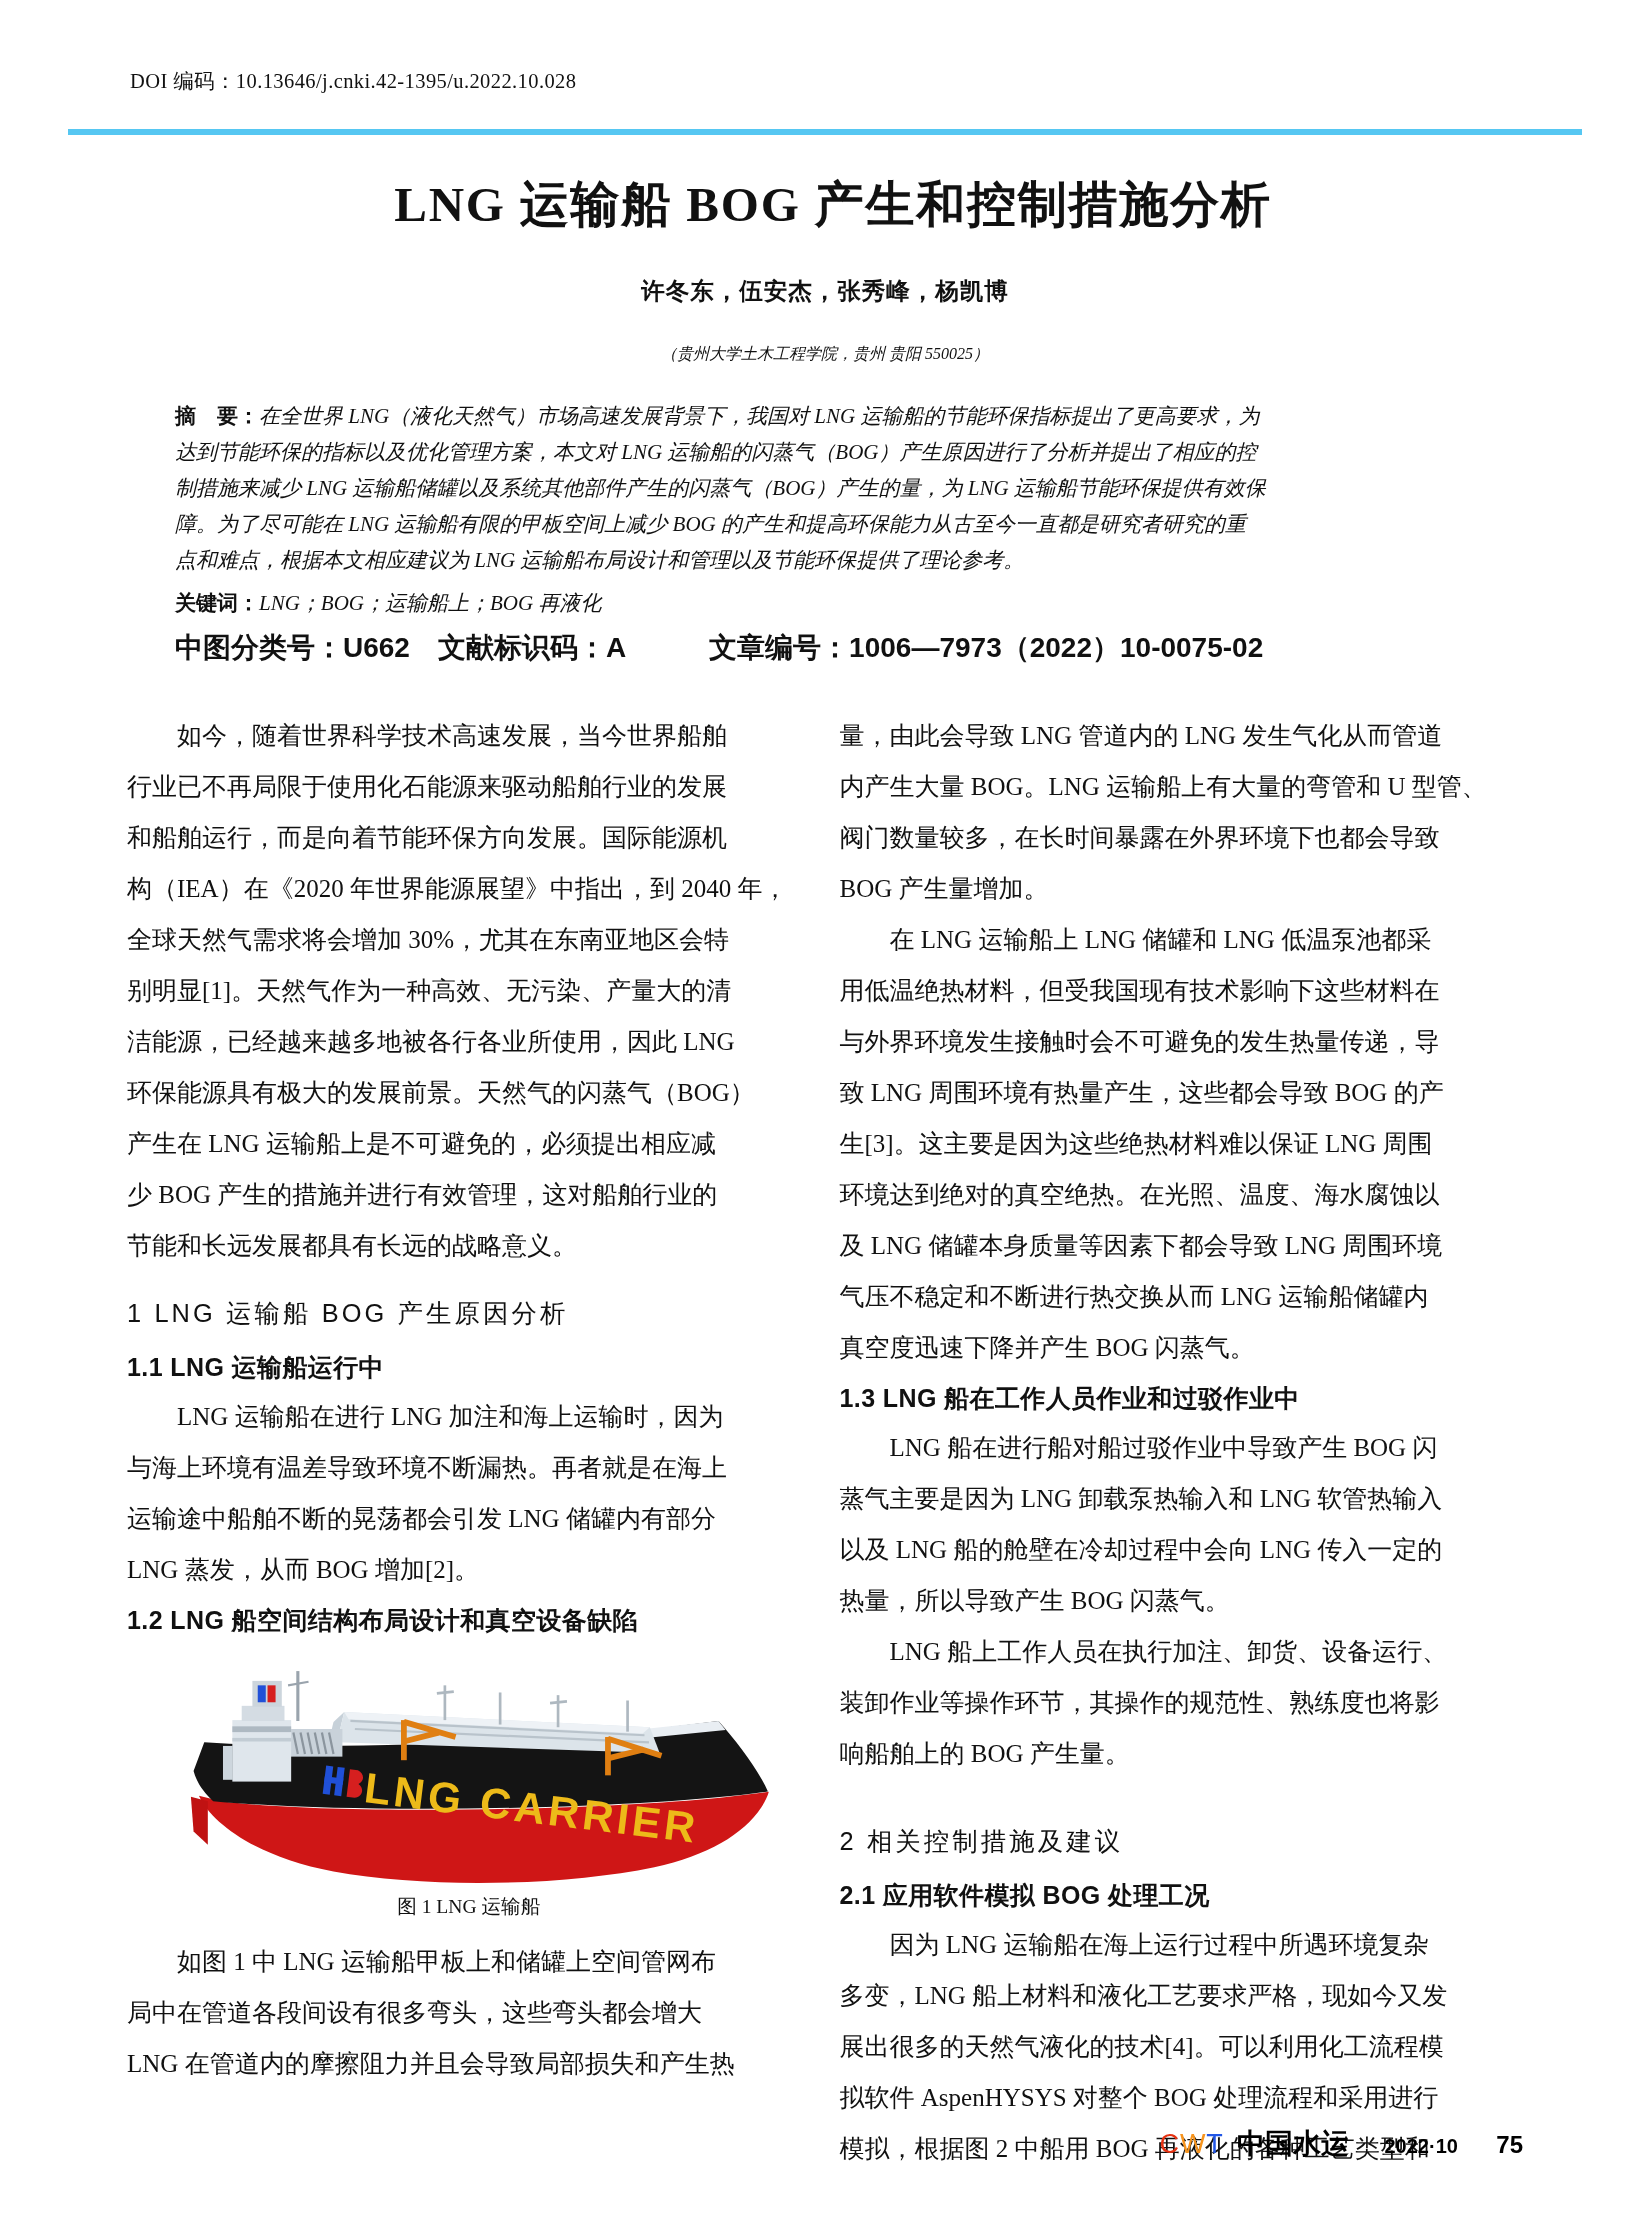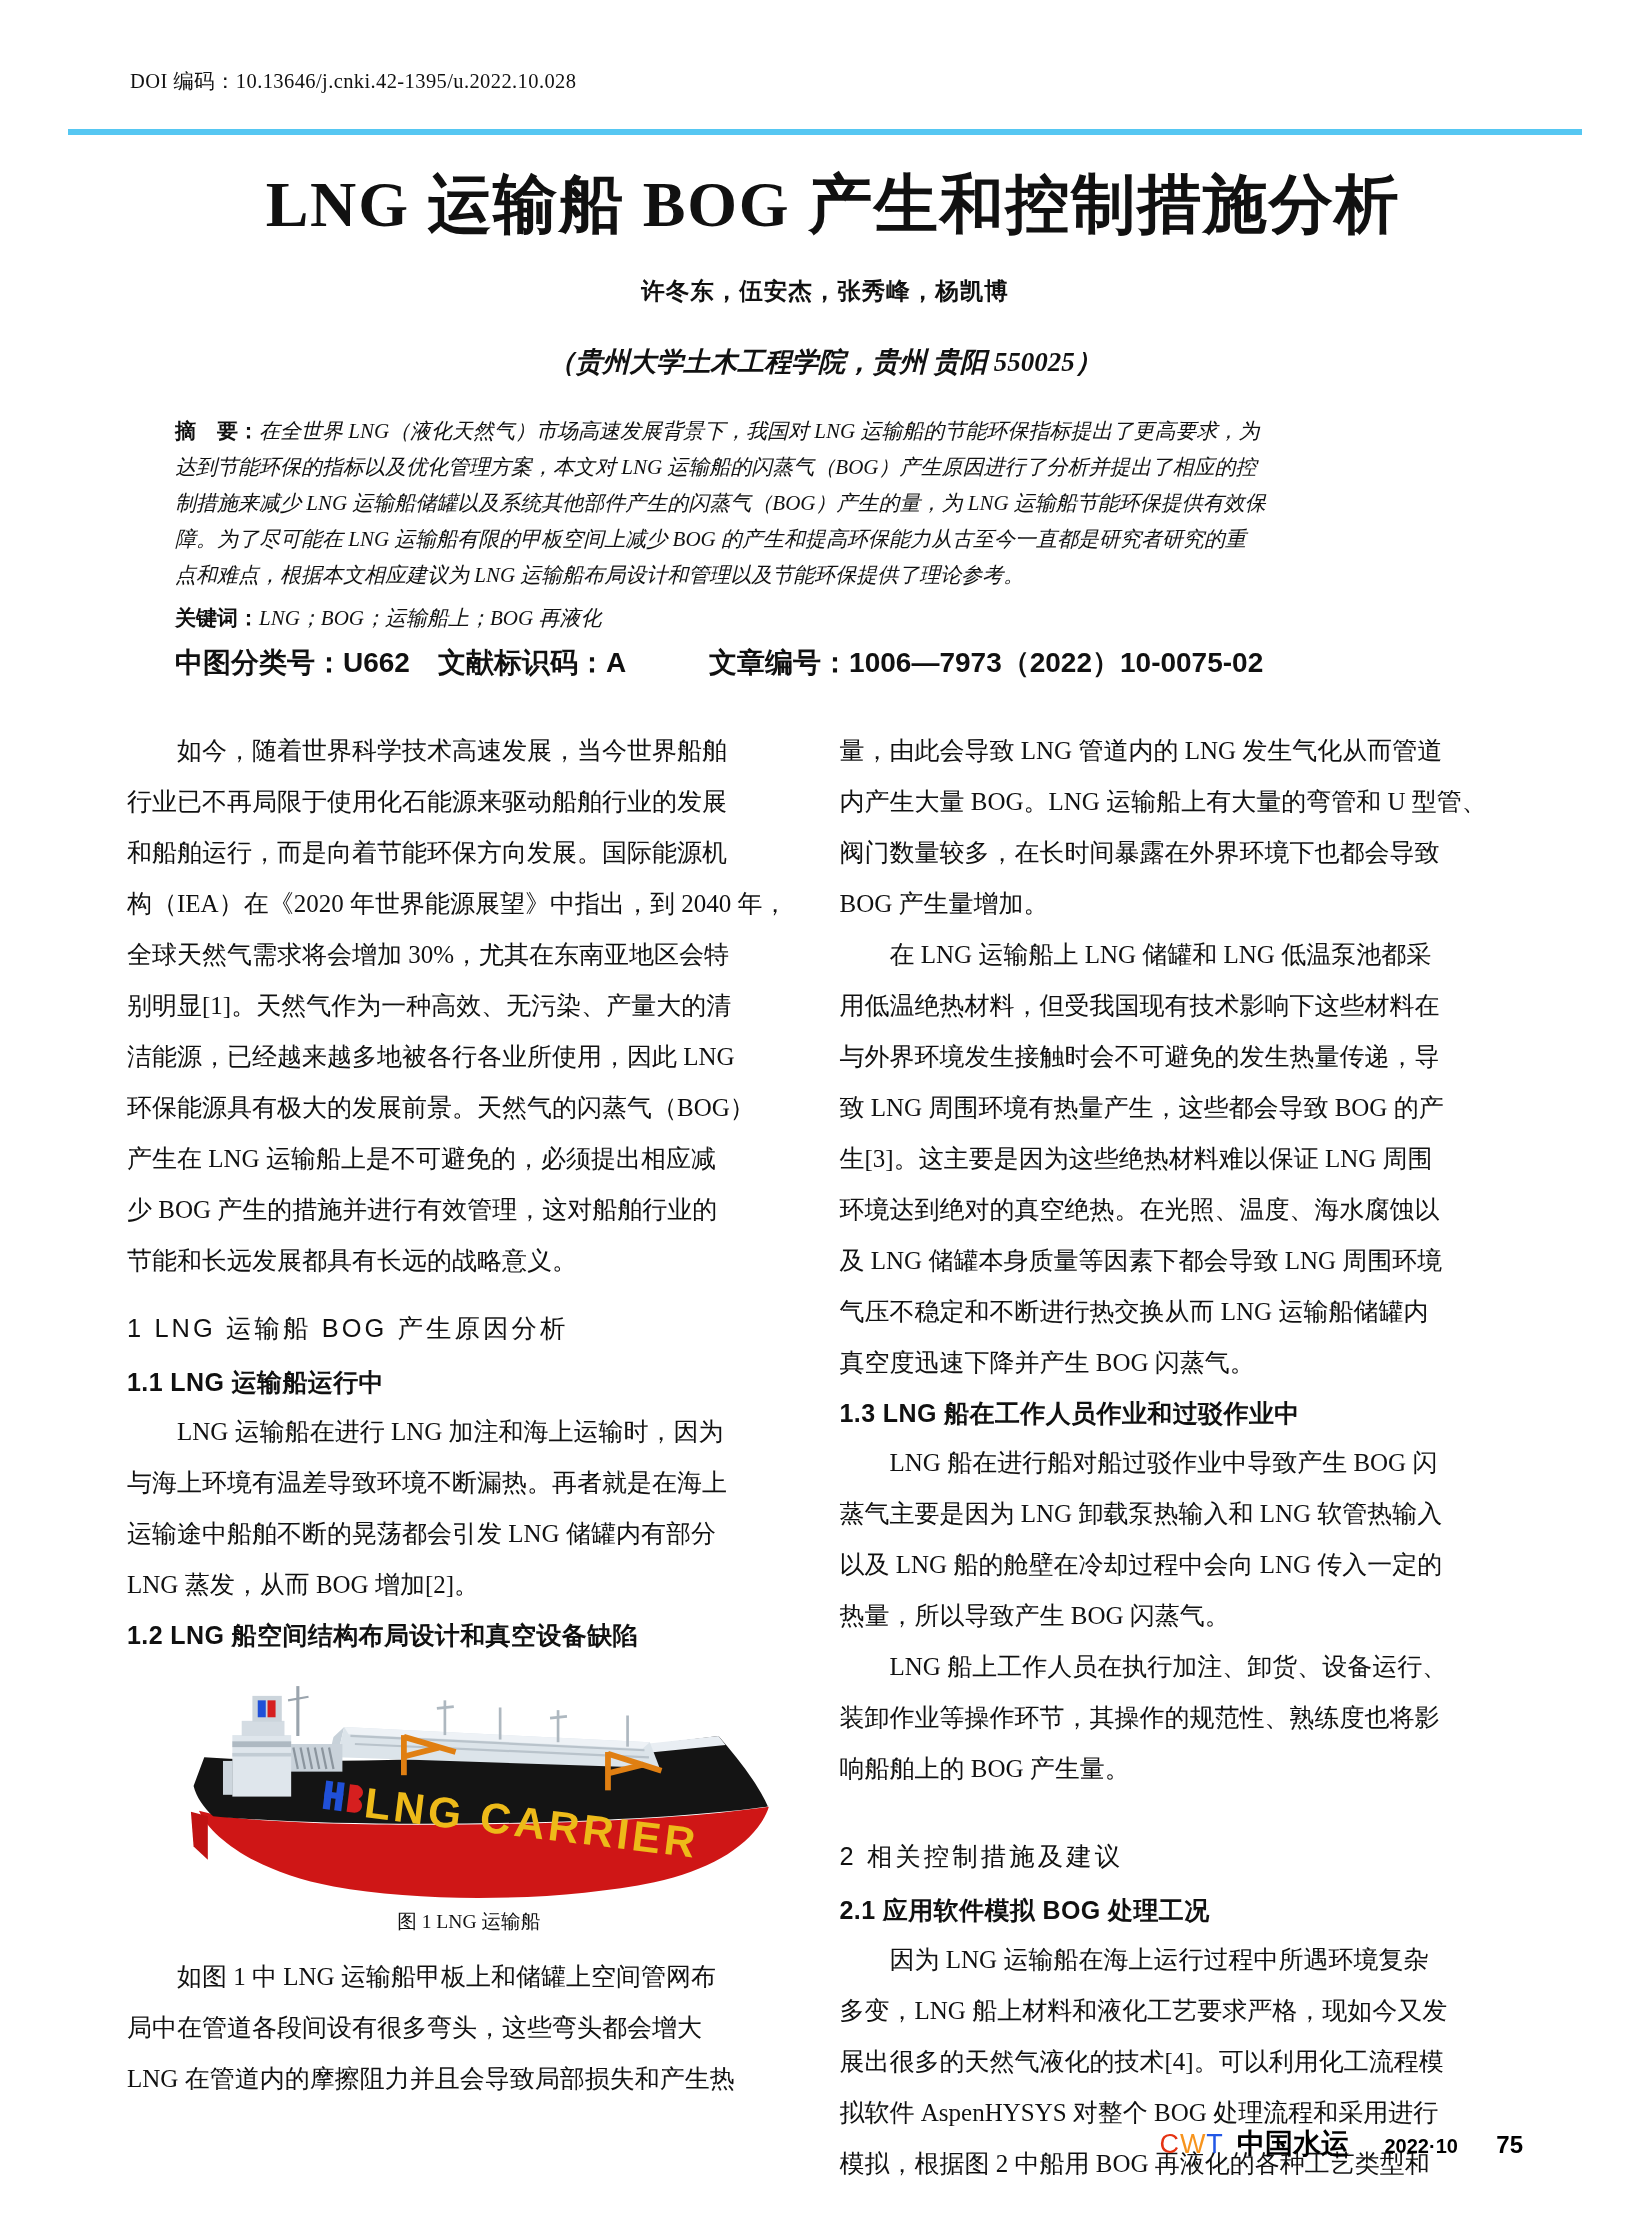--- a/index.html
+++ b/index.html
@@ -19,40 +19,39 @@
     letter-spacing:0.4px;
   }
   .rule{
     margin:36px 68px 0 68px;
     height:5.8px;
     background:#56c7f2;
   }
   .title{
     margin:43px 0 0 0;
     text-align:center;
-    font-size:64px;
+    font-size:49px;
     line-height:54px;
     font-weight:bold;
     letter-spacing:1.8px;
     padding-left:16px;
   }
   .authors{
     margin-top:43px;
     text-align:center;
     font-family:"Liberation Sans","DejaVu Sans",sans-serif;
     font-weight:bold;
     font-size:23.6px;
     letter-spacing:0.9px;
   }
   .affil{
     margin-top:37px;
     text-align:center;
-    font-size:27px;
+    font-size:16px;
     font-style:italic;
-    font-weight:bold;
   }
   .abstract{
     margin:33px 134px 0 175px;
     font-size:21px;
     line-height:36px;
     font-style:italic;
     text-align:justify;
   }
   .abs-text{white-space:pre-line;}
   .label{

